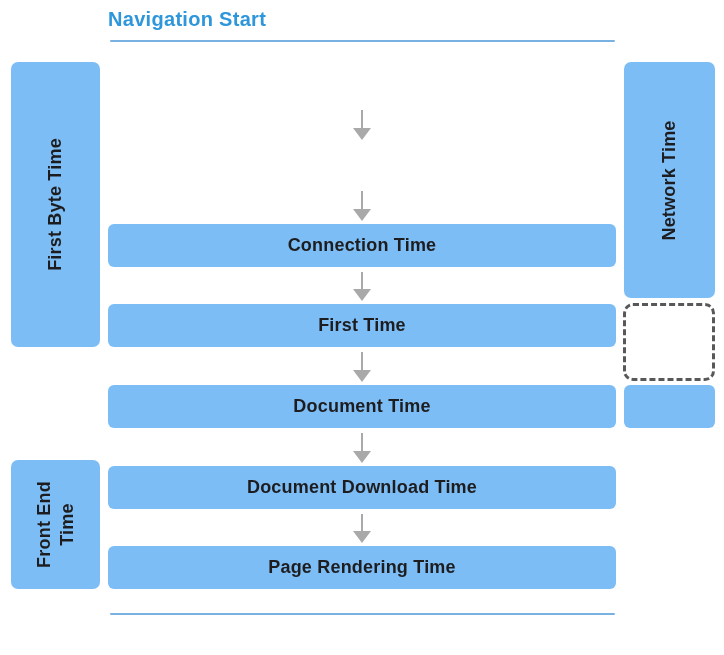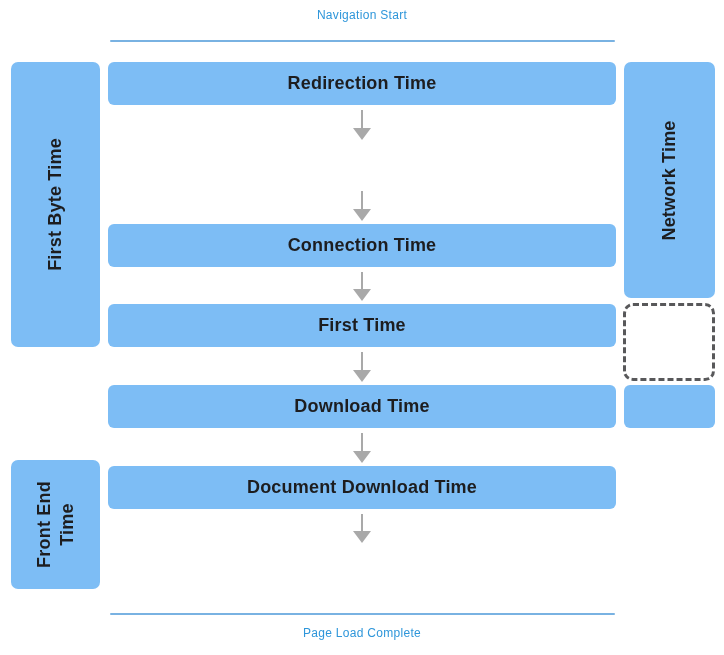--- a/index.html
+++ b/index.html
@@ -19,23 +19,22 @@
     position: relative;
     width: 724px;
     height: 655px;
     background: #ffffff;
     overflow: hidden;
   }
   .flow-title {
     position: absolute;
     left: 108px;
     width: 508px;
-    text-align: center;
-    font-size: 12px;
-    font-weight: normal;
+    font-size: 20px;
+    font-weight: bold;
     letter-spacing: 0.3px;
     color: var(--title-blue);
   }
   .title-top { top: 8px; }
   .title-bottom { top: 626px; }
   .hrule {
     position: absolute;
     left: 110px;
     width: 505px;
     height: 2px;
@@ -120,23 +119,20 @@
   }
 </style>
 </head>
 <body>
 
 <div class="diagram">
 
   <div class="flow-title title-top">Navigation Start</div>
   <div class="hrule hrule-top"></div>
 
-  <div class="step" style="top:62px">
-    <span>Redirection Time</span>
-  </div>
   <div class="arrow" style="top:110px;height:30px">
     <div class="stem"></div>
     <div class="head"></div>
   </div>
 
   <div class="arrow" style="top:191px;height:30px">
     <div class="stem"></div>
     <div class="head"></div>
   </div>
 
@@ -150,48 +146,50 @@
 
   <div class="step" style="top:304px">
     <span>First Time</span>
   </div>
   <div class="arrow" style="top:352px;height:30px">
     <div class="stem"></div>
     <div class="head"></div>
   </div>
 
   <div class="step" style="top:385px">
-    <span>Download Time</span>
+    <span>Document Time</span>
   </div>
   <div class="arrow" style="top:433px;height:30px">
     <div class="stem"></div>
     <div class="head"></div>
   </div>
 
   <div class="step" style="top:466px">
     <span>Document Download Time</span>
   </div>
   <div class="arrow" style="top:514px;height:29px">
     <div class="stem"></div>
     <div class="head"></div>
   </div>
 
+  <div class="step" style="top:546px">
+    <span>Page Rendering Time</span>
+  </div>
 
   <div class="vbar bracket-first-byte">
     <span class="vlabel">First Byte Time</span>
   </div>
 
   <div class="vbar bracket-network">
     <span class="vlabel">Network Time</span>
   </div>
 
   <div class="dashed-box"></div>
 
   <div class="network-segment"></div>
 
   <div class="vbar bracket-front-end">
     <span class="vlabel wrap">Front End Time</span>
   </div>
 
   <div class="hrule hrule-bottom"></div>
-  <div class="flow-title title-bottom">Page Load Complete</div>
 
 </div>
 
 </body></html>

